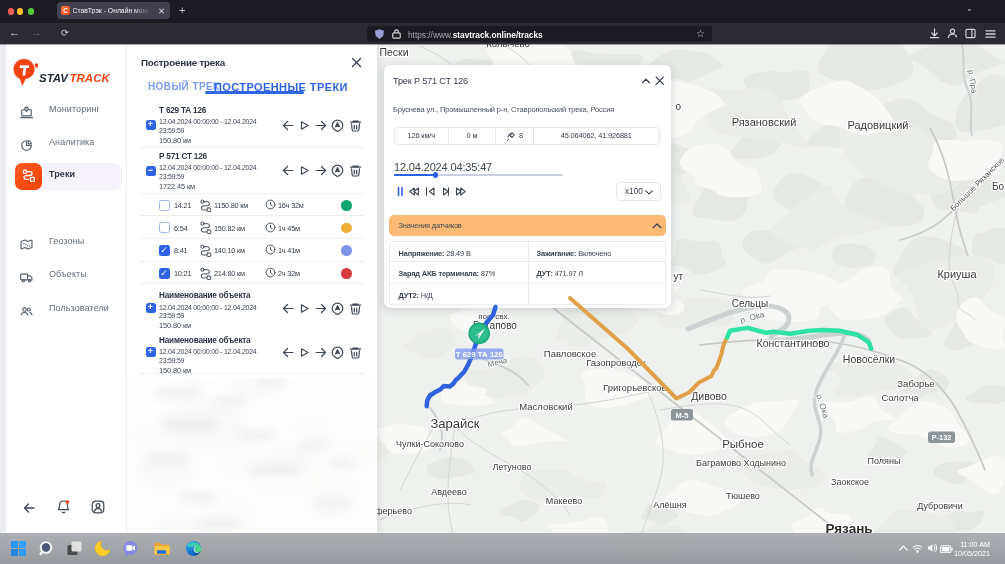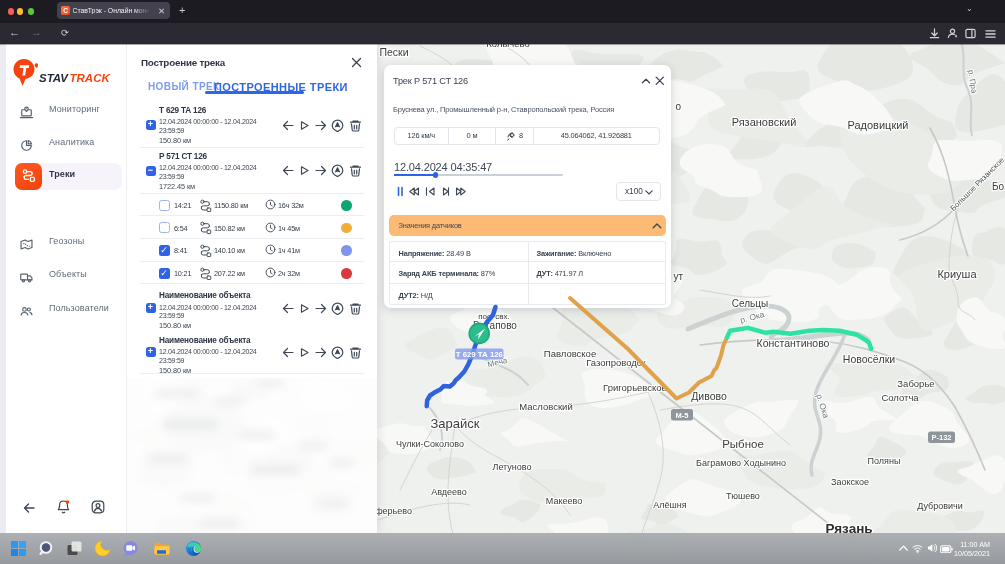--- a/index.html
+++ b/index.html
@@ -309,20 +309,31 @@
         <div class="fade"></div>
         <div class="x">✕</div>
       </div>
  <div id="newtab">+</div>
  <div id="alltabs">⌄</div>
 </div>
 <div id="navbar">
  <div class="nico" style="left:9px">←</div>
  <div class="nico" style="left:31px;color:#6e6d78">→</div>
  <div class="nico" style="left:61px;font-size:9.5px;top:4px">⟳</div>
+ <div id="urlbar">
+   <svg class="shield" style="position:absolute;left:8px;top:3.5px" width="9" height="10" viewBox="0 0 12 13">
+          <path d="M6 0 L12 2 L11 9 L6 13 L1 9 L0 2 Z" fill="#9a9ed8"></path>
+        </svg>
+   <svg style="position:absolute;left:25px;top:3px" width="9" height="10" viewBox="0 0 12 13">
+          <rect x="1" y="5" width="10" height="7" rx="1.5" fill="none" stroke="#cfcfd4" stroke-width="1.6"></rect>
+          <path d="M3.5 5 V3.5 A2.5 2.5 0 0 1 8.5 3.5 V5" fill="none" stroke="#cfcfd4" stroke-width="1.6"></path>
+        </svg>
+   <div class="utext"><span>https://www.</span><b>stavtrack.online/tracks</b></div>
+   <div class="star">☆</div>
+ </div>
  <svg class="abs" style="left:929px;top:5px" width="11" height="11" viewBox="0 0 12 12">
         <path d="M6 1 V8 M3 5.5 L6 8.5 L9 5.5 M1.5 10.5 H10.5" stroke="#d2d2d8" stroke-width="1.3" fill="none" stroke-linecap="round"></path>
       </svg>
  <svg class="abs" style="left:947px;top:5px" width="11" height="11" viewBox="0 0 12 12">
         <circle cx="6" cy="3.6" r="2.3" fill="none" stroke="#d2d2d8" stroke-width="1.3"></circle>
         <path d="M1.5 11 C1.5 7.8 3.5 6.6 6 6.6 C8.5 6.6 10.5 7.8 10.5 11" fill="none" stroke="#d2d2d8" stroke-width="1.3"></path>
         <circle cx="9.8" cy="8.8" r="2" fill="#2b2a33"></circle>
         <path d="M8.6 8.8 H11 M9.8 7.6 V10" stroke="#d2d2d8" stroke-width="1"></path>
       </svg>
  <svg class="abs" style="left:965px;top:5px" width="11" height="11" viewBox="0 0 12 12">
@@ -526,21 +537,21 @@
         <div class="stime">10:21</div>
         <svg class="abs" style="left:58.5px;top:5px" width="13" height="13.5" viewBox="0 0 14 15">
           <g stroke="#3f4856" stroke-width="1.1" fill="none" stroke-linecap="round">
             <circle cx="3.6" cy="3" r="1.8"></circle>
             <path d="M5.4 3 H9 a2.3 2.3 0 0 1 0 4.6 H4.6 a2.3 2.3 0 0 0 0 4.6 H8"></path>
             <rect x="8.8" y="10" width="4" height="4" rx="0.8"></rect>
             <circle cx="2.6" cy="8.8" r="0.7" fill="#3f4856" stroke="none"></circle>
             <circle cx="11.4" cy="5.6" r="0.7" fill="#3f4856" stroke="none"></circle>
           </g>
         </svg>
-        <div class="sdist">207.22 км</div>
+        <div class="sdist">214.80 км</div>
         <svg class="abs" style="left:125px;top:5.5px" width="11" height="11" viewBox="0 0 13 13">
           <g stroke="#3f4856" stroke-width="1.1" fill="none" stroke-linecap="round">
             <circle cx="6.5" cy="6.5" r="5.2"></circle>
             <path d="M6.5 3.8 V6.8 L8.5 8"></path>
           </g>
         </svg>
         <div class="sdur">2ч 32м</div>
         <div class="sdot" style="background:#d63a3e"></div>
       </div>
 <div class="abs" style="left:13px;top:239.3px;width:224px;height:1px;background:#eceef2"></div>

